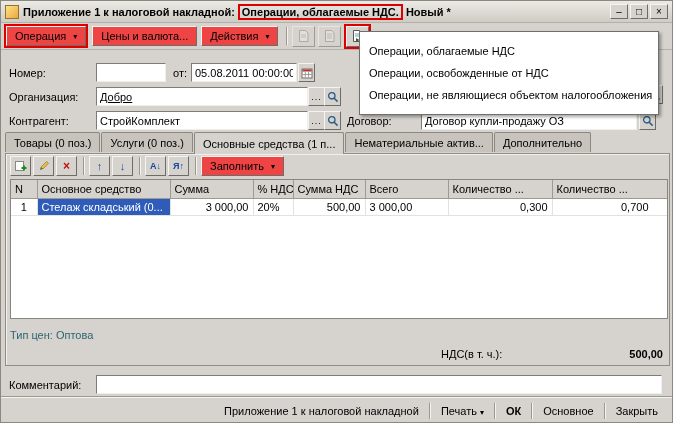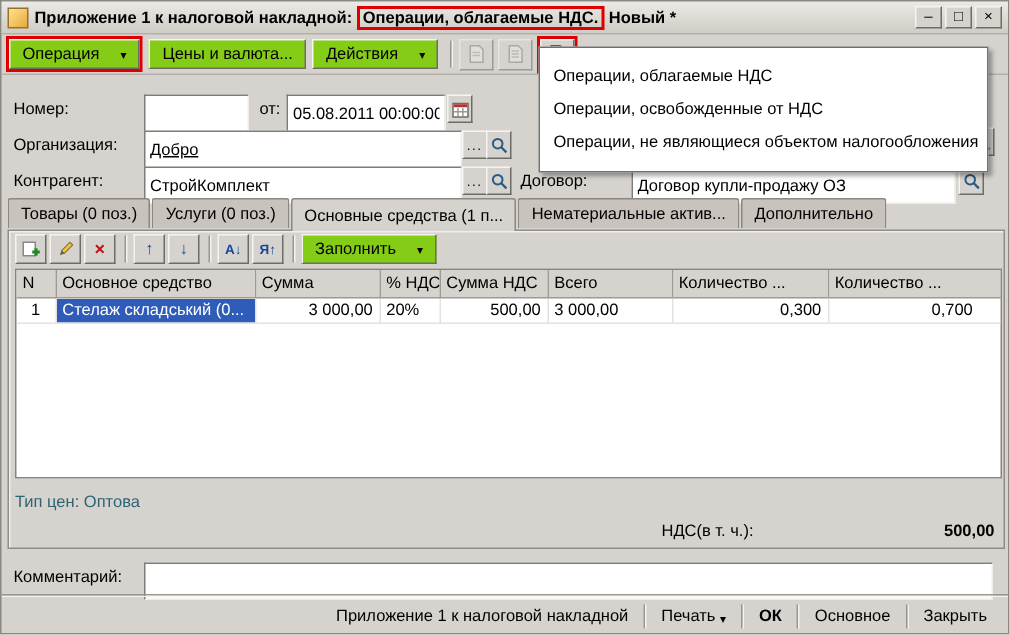--- a/index.html
+++ b/index.html
@@ -32,39 +32,39 @@
     font-family: "Liberation Sans", sans-serif; cursor: default; padding: 0;
   }
   
   .toolbar {
     position: absolute; left: 0; top: 22px; right: 0; height: 27px;
     display: flex; align-items: center; padding: 0 3px;
     border-bottom: 1px solid #b3b0a9;
   }
   .tbtn {
     height: 20px; padding: 0 8px; font-size: 11px;
-    background: #84cc16; border: 1px solid; border-color: #f5f4f2 #6e6c66 #6e6c66 #f5f4f2;
+    background: #ef4444; border: 1px solid; border-color: #f5f4f2 #6e6c66 #6e6c66 #f5f4f2;
     font-family: "Liberation Sans", sans-serif; cursor: default; white-space: nowrap;
-    display: inline-flex; align-items: center; gap: 14px; margin-right: 4px;
+    display: inline-flex; align-items: center; gap: 7px; margin-right: 4px;
   }
   .red-hl .tbtn, .red-hl .ibtn { margin-right: 0; }
   .toolbar .red-hl { margin-right: 4px; }
   .arr { font-size: 8px; }
   .ibtn {
     width: 23px; height: 21px; background: #d6d3ce; padding: 0;
     border: 1px solid; border-color: #f5f4f2 #6e6c66 #6e6c66 #f5f4f2;
     display: inline-flex; align-items: center; justify-content: center;
     margin-right: 3px; cursor: default;
   }
   .ibtn.dim { opacity: .55; }
   .tsep { width: 2px; height: 18px; border-left: 1px solid #9a978f; border-right: 1px solid #f4f3f0; margin: 0 4px; }
   
   .lbl { position: absolute; white-space: nowrap; }
   .field {
-    position: absolute; height: 25px; background: #fff;
+    position: absolute; height: 19px; background: #fff;
     border: 1px solid; border-color: #7f7c76 #efeeea #efeeea #7f7c76;
     font: 11px "Liberation Sans", sans-serif; padding: 0 3px; color: #000;
   }
   .sbtn {
     position: absolute; width: 17px; height: 19px; padding: 0;
     background: #d6d3ce; border: 1px solid; border-color: #f5f4f2 #6e6c66 #6e6c66 #f5f4f2;
     display: inline-flex; align-items: center; justify-content: center;
     font-size: 9px; letter-spacing: 1px; cursor: default;
     font-family: "Liberation Sans", sans-serif;
   }

